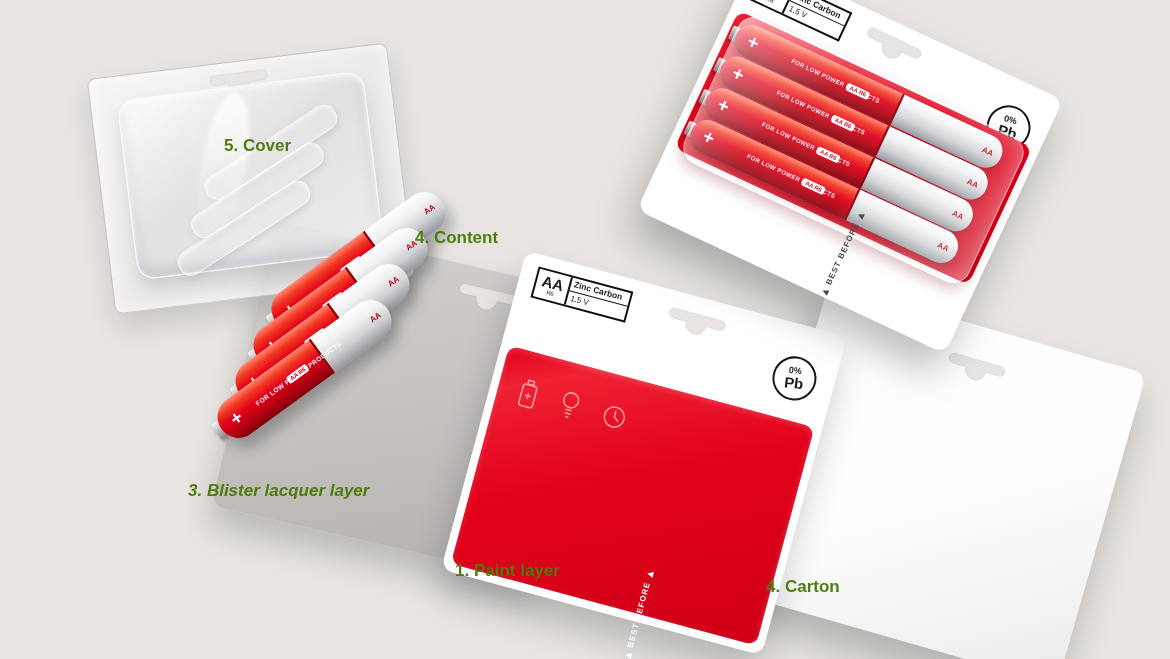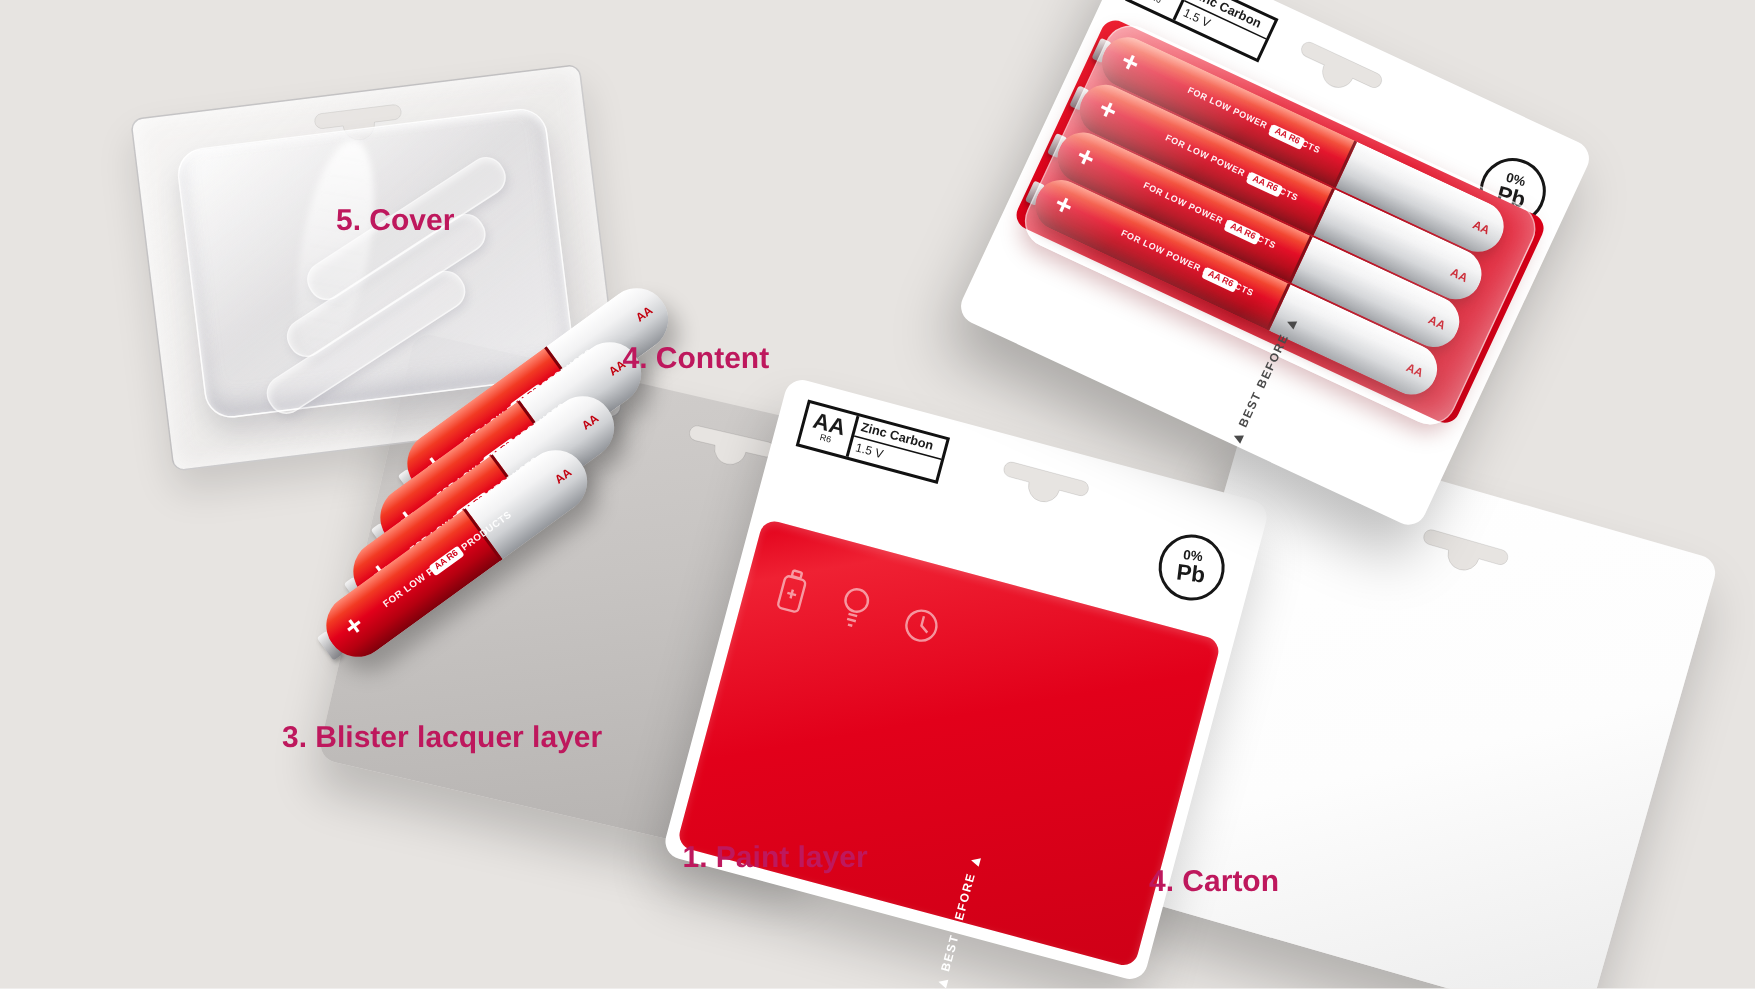--- a/index.html
+++ b/index.html
@@ -10,26 +10,26 @@
     color:#1a1a1a;
   }
   
   .title{
     position:absolute; left:400px; top:24px; width:320px; z-index:10;
     text-align:center; font-size:31px; font-weight:700; line-height:1.18;
     letter-spacing:-0.3px; color:#171513;
   }
   
   .layer-label{
-    position:absolute; z-index:12; font-size:20px; font-weight:700; color:#be185d;
+    position:absolute; z-index:12; font-size:17px; font-weight:700; color:#4d7c0f;
     white-space:nowrap;
   }
   .lbl-cover{left:224px; top:136px;}
   .lbl-content{left:415px; top:228px;}
-  .lbl-lacquer{left:188px; top:481px;}
+  .lbl-lacquer{left:188px; top:481px;font-style:italic;}
   .lbl-paint{left:455px; top:561px;}
   .lbl-carton{left:766px; top:577px;}
   
   .card{position:absolute; border-radius:12px;}
   
   .euro-hole{display:block;}
   .euro-hole path{fill:#e7e4e1; stroke:rgba(0,0,0,0.10); stroke-width:0.6;}
   .hole-pos{position:absolute; left:50%; transform:translateX(-50%);}
   
   .spec-table{

